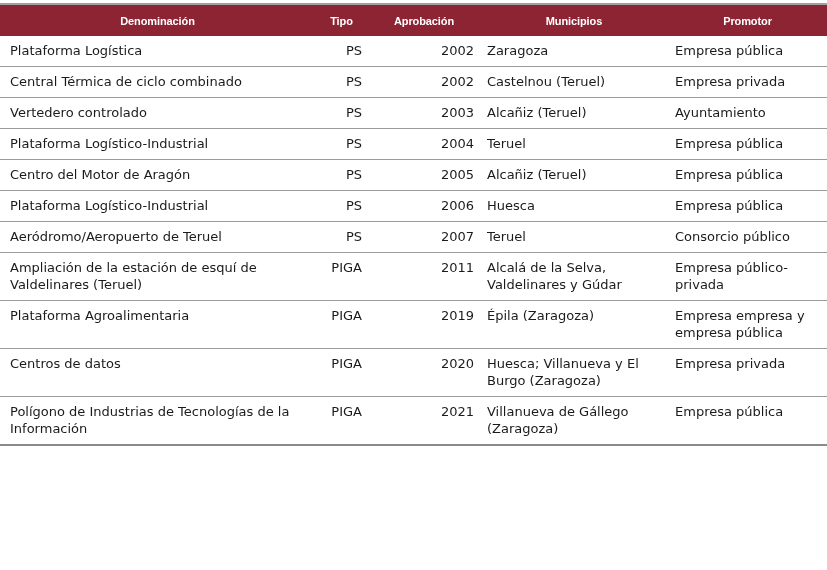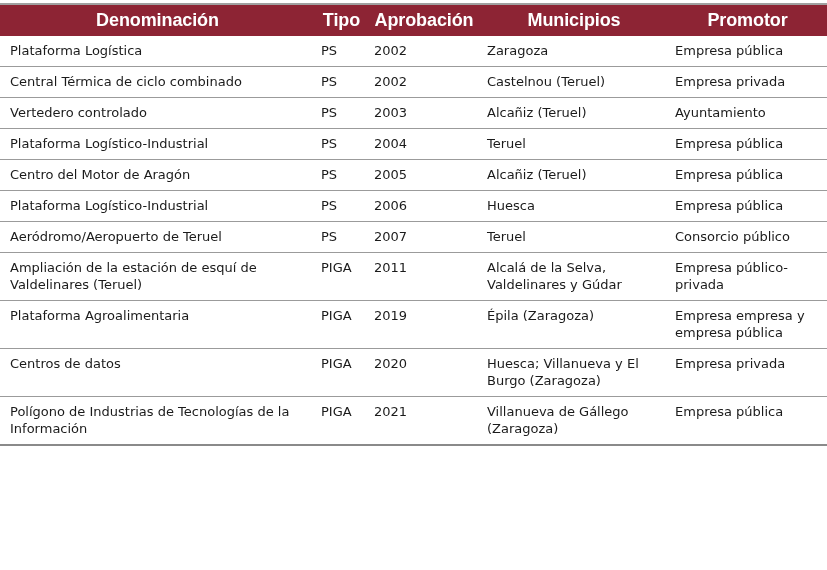--- a/index.html
+++ b/index.html
@@ -18,38 +18,38 @@
   table.projects{
     width:827px;border-collapse:collapse;table-layout:fixed;
     border-top:2px solid #a0a0a0;
     border-bottom:2px solid var(--outer-border);
   }
   thead th{
     background:var(--header-bg);
     color:var(--header-text);
     font-family:"Liberation Sans",sans-serif;
     font-weight:bold;
-    font-size:18px;
+    font-size:11px;
     letter-spacing:-0.1px;
     height:31px;
     text-align:center;
     vertical-align:middle;
     padding:0 2px;
   }
   tbody td{
     font-size:13px;
     line-height:17px;
     vertical-align:top;
     padding:6px 6px 7px 6px;
     border-top:1px solid var(--row-border);
     word-wrap:break-word;
   }
   tbody tr:first-child td{border-top:none;}
   td.c0{padding-left:10px;margin-left:22px;}
-  td.c1,td.c2{text-align:left;}
+  td.c1,td.c2{text-align:right;}
   td.c3{padding-left:7px;}
   td.c4{padding-left:7px;}
 </style>
 </head>
 <body>
 
 <div class="page">
   <table class="projects">
     <colgroup>
       <col style="width:315px">

